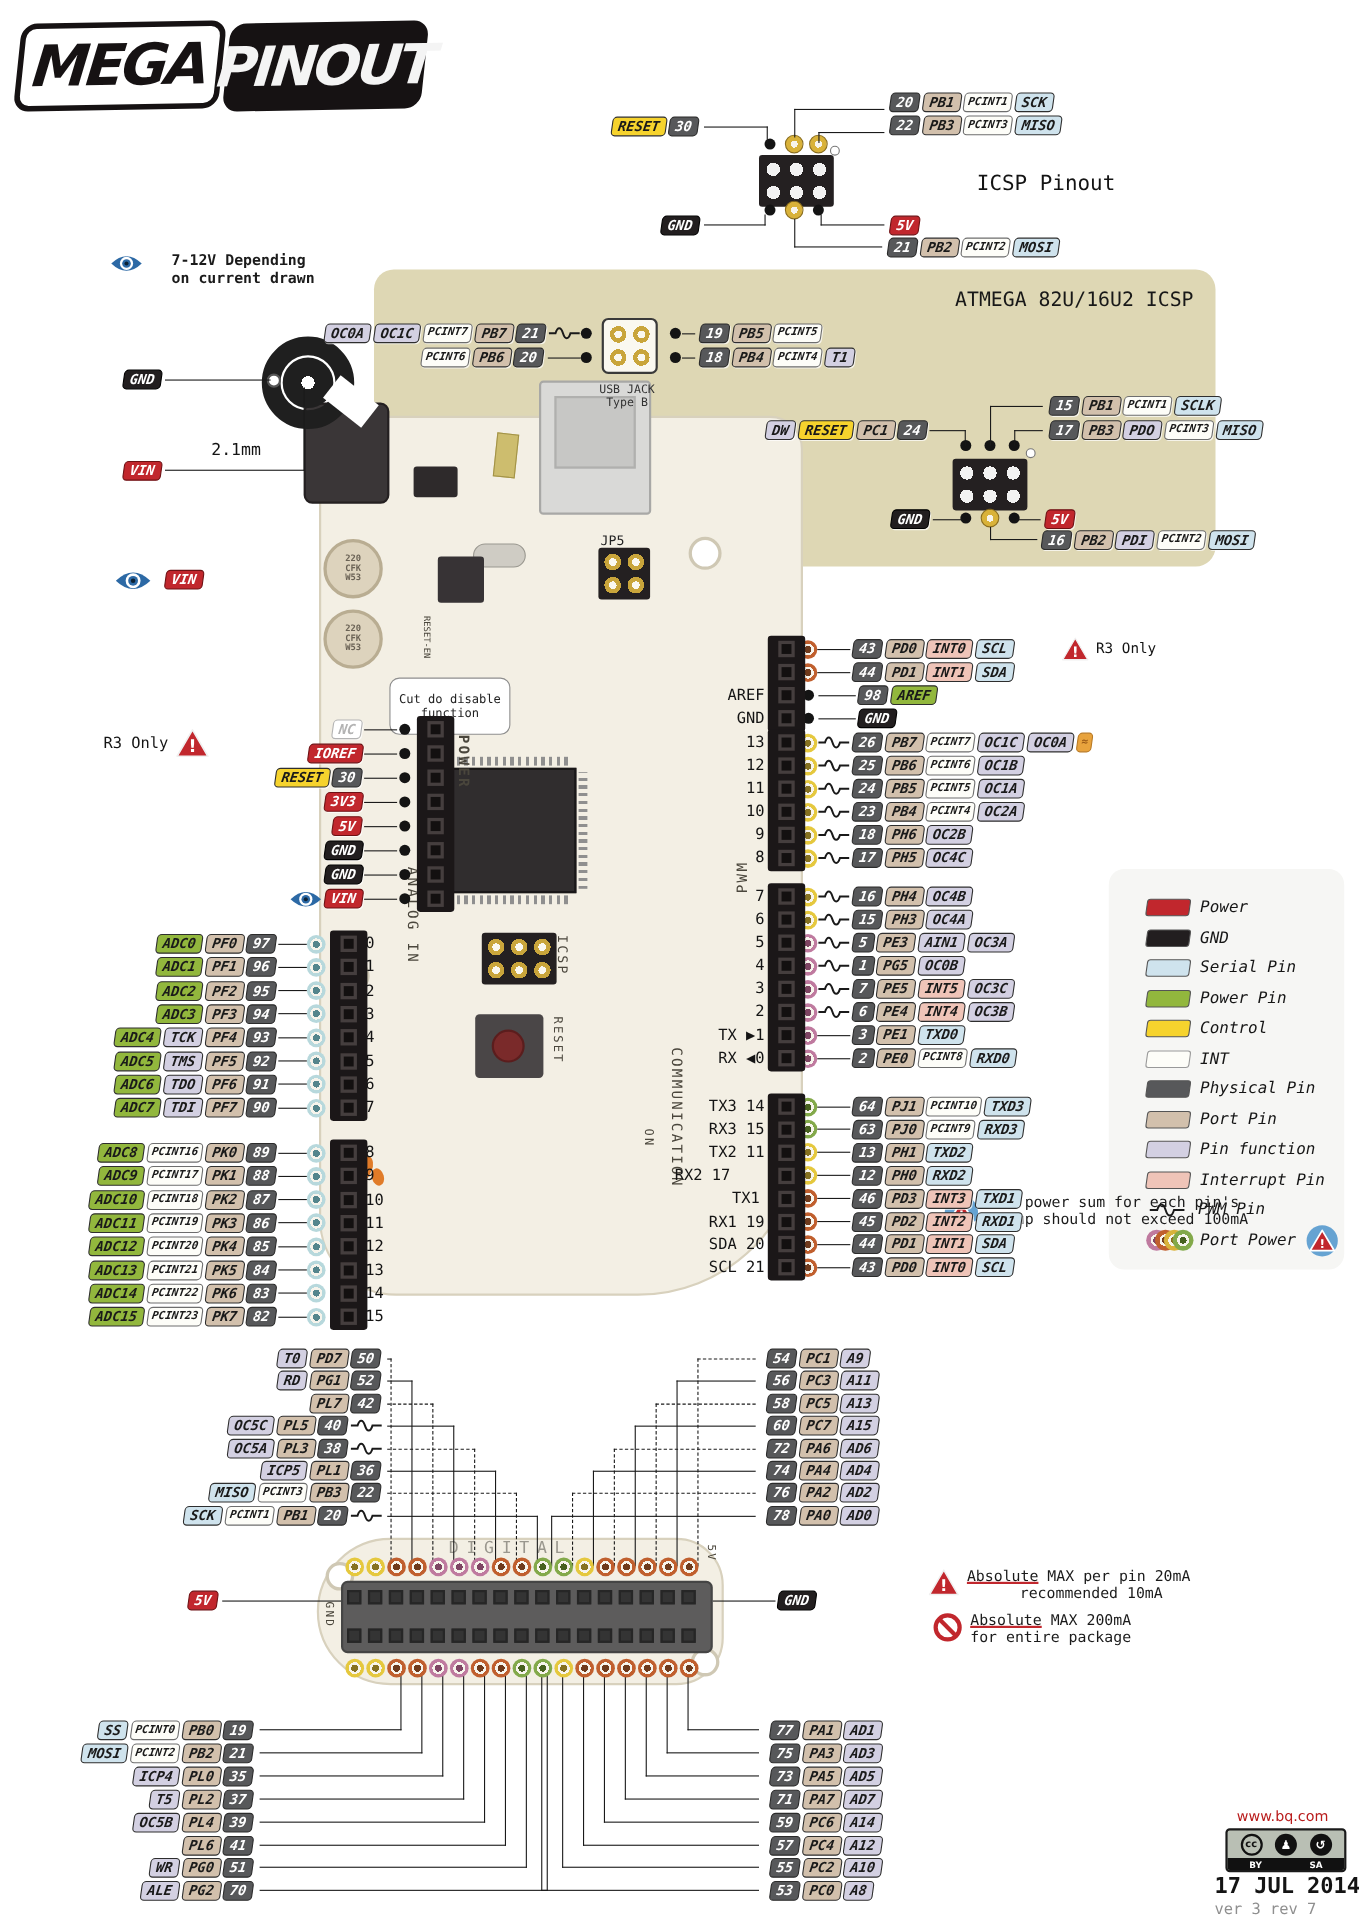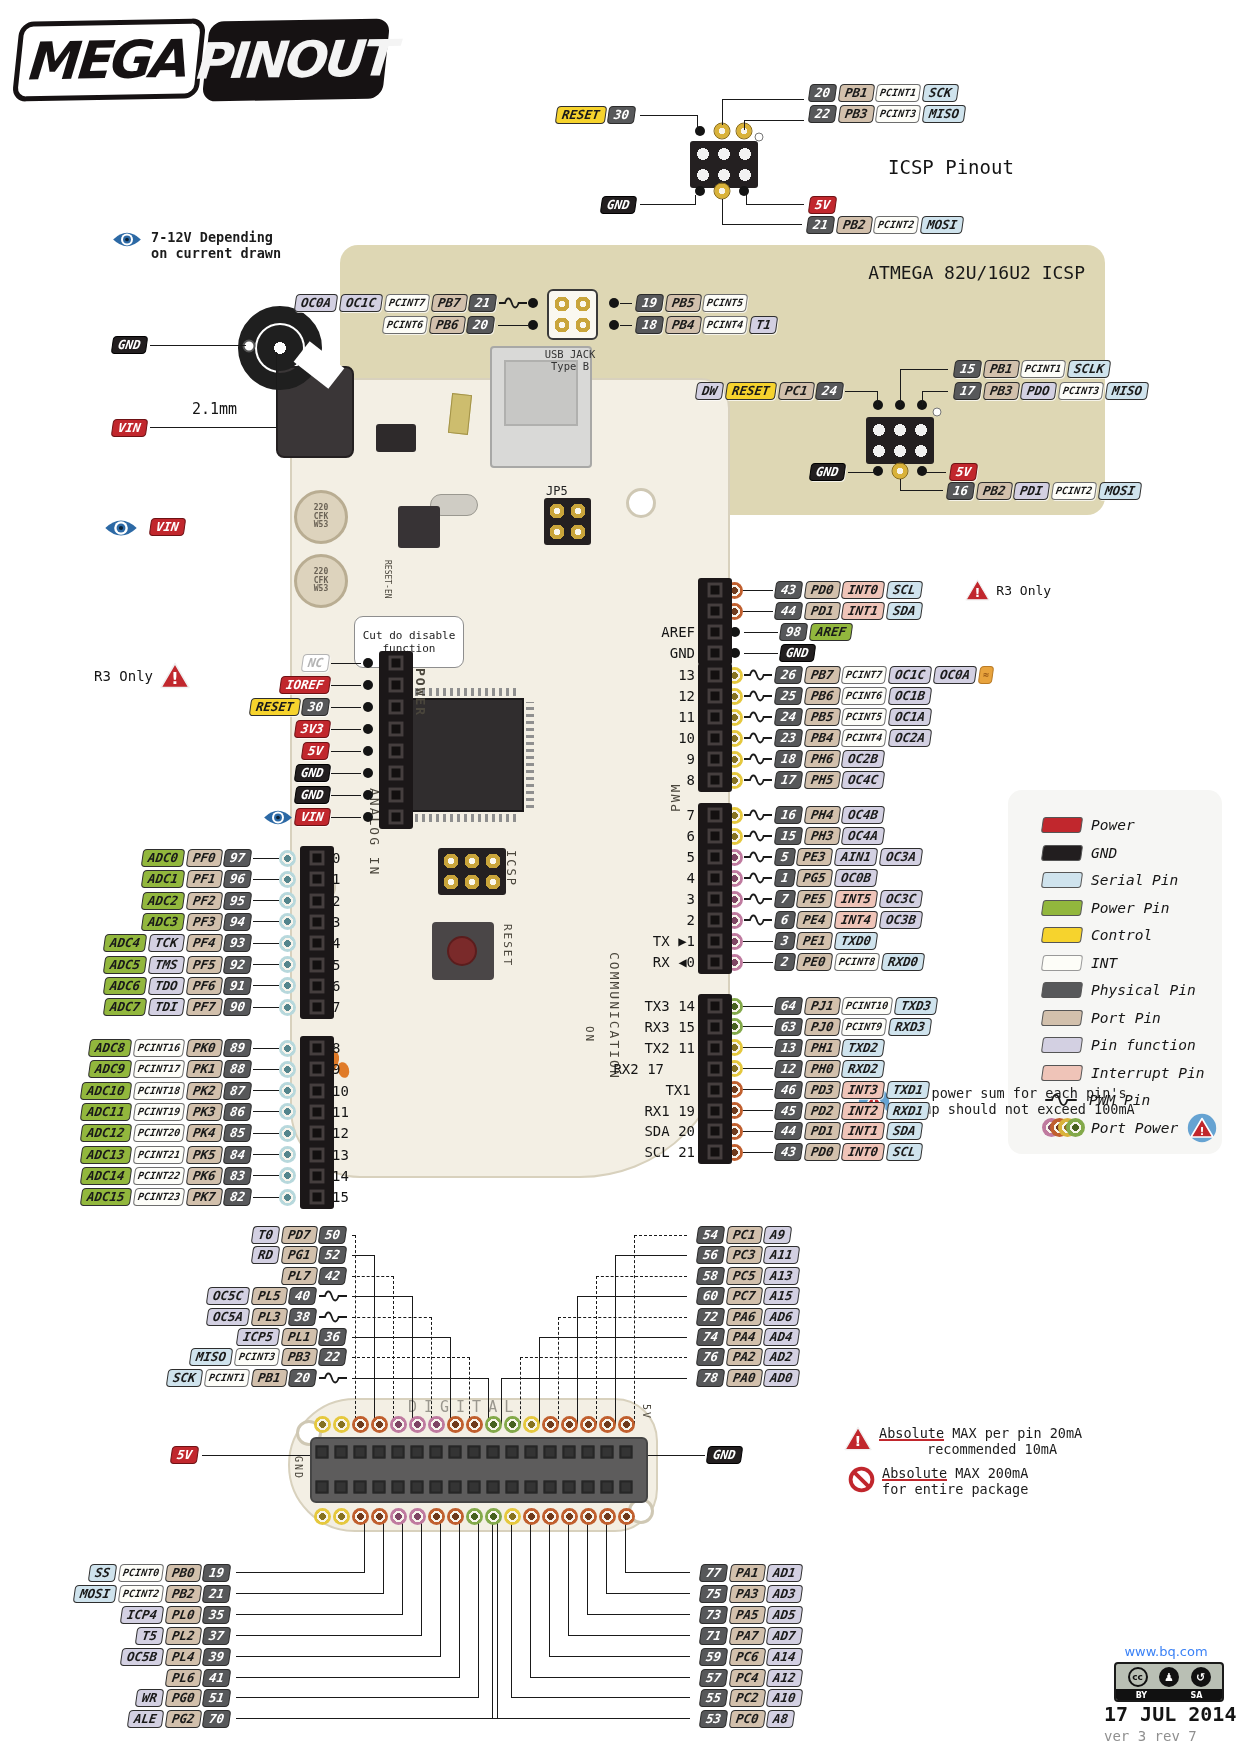--- a/index.html
+++ b/index.html
@@ -153,21 +153,21 @@
   <div class="vtext" style="left:514px;top:924px;font-size:11px;">RESET</div>
   <div class="vtext" style="left:596px;top:1026px;font-size:11px;">ON</div>
   <div class="vtext" style="left:392px;top:560px;font-size:8px;letter-spacing:0;">RESET-EN</div>
   <div style="position:absolute;left:408px;top:1398px;font:15px 'DejaVu Sans Mono',monospace;letter-spacing:7px;color:#9a978e;">DIGITAL</div>
   <div class="vtext" style="left:652px;top:1404px;font-size:10px;">5V</div>
   <div class="vtext" style="left:304px;top:1456px;font-size:10px;">GND</div>
   <div style="position:absolute;left:546px;top:484px;font:12px 'DejaVu Sans Mono',monospace;color:#222;">JP5</div>
 
   <div style="position:absolute;left:888px;top:156px;font:19px 'DejaVu Sans Mono',monospace;color:#141414;">ICSP Pinout</div>
 
-  <div style="position:absolute;left:112px;top:230px;display:flex;gap:9px;align-items:flex-start;">
+  <div style="position:absolute;left:100px;top:230px;display:flex;gap:26px;align-items:flex-start;">
     <span class="icn">
         <svg width="30" height="19" viewBox="0 0 26 16">
           <path d="M1,8 Q13,-3.5 25,8 Q13,19.5 1,8 Z" fill="#2c69a5"></path>
           <circle cx="13" cy="8" r="5.2" fill="#fff"></circle>
           <circle cx="13" cy="8" r="3.4" fill="#2c69a5"></circle>
           <circle cx="13" cy="8" r="1.6" fill="#0d2235"></circle>
         </svg>
       </span>
     <span class="notetxt"><span>7-12V Depending</span><br><span>on current drawn</span></span>
   </div>
@@ -286,21 +286,21 @@
   <div style="position:absolute;left:848px;top:1466px;display:flex;gap:7px;align-items:flex-start;">
     <span class="icn">
         <svg width="27" height="27" viewBox="0 0 28 28">
           <circle cx="14" cy="14" r="11.3" fill="#fff" stroke="#c1272d" stroke-width="4"></circle>
           <line x1="6.5" y1="6.5" x2="21.5" y2="21.5" stroke="#c1272d" stroke-width="4"></line>
         </svg>
       </span>
     <span class="notetxt" style="font-weight:normal;"><span class="ur">Absolute</span><span> MAX 200mA</span><br><span>for entire package</span></span>
   </div>
 
-  <div style="position:absolute;left:1108px;top:1644px;width:116px;text-align:center;font:13px 'DejaVu Sans',sans-serif;color:#3b82f6;">www.bq.com</div>
+  <div style="position:absolute;left:1108px;top:1644px;width:116px;text-align:center;font:13px 'DejaVu Sans',sans-serif;color:#b91c1c;">www.bq.com</div>
   <div class="ccbar">
     <span class="ccring">cc</span>
     <span class="ccsolid">♟</span>
     <span class="ccsolid">↺</span>
   </div>
   <div class="ccstrip">
     <span>BY</span>
     <span>SA</span>
   </div>
   <div style="position:absolute;left:1104px;top:1702px;font:bold 20px 'DejaVu Sans Mono',monospace;color:#141414;">17 JUL 2014</div>

